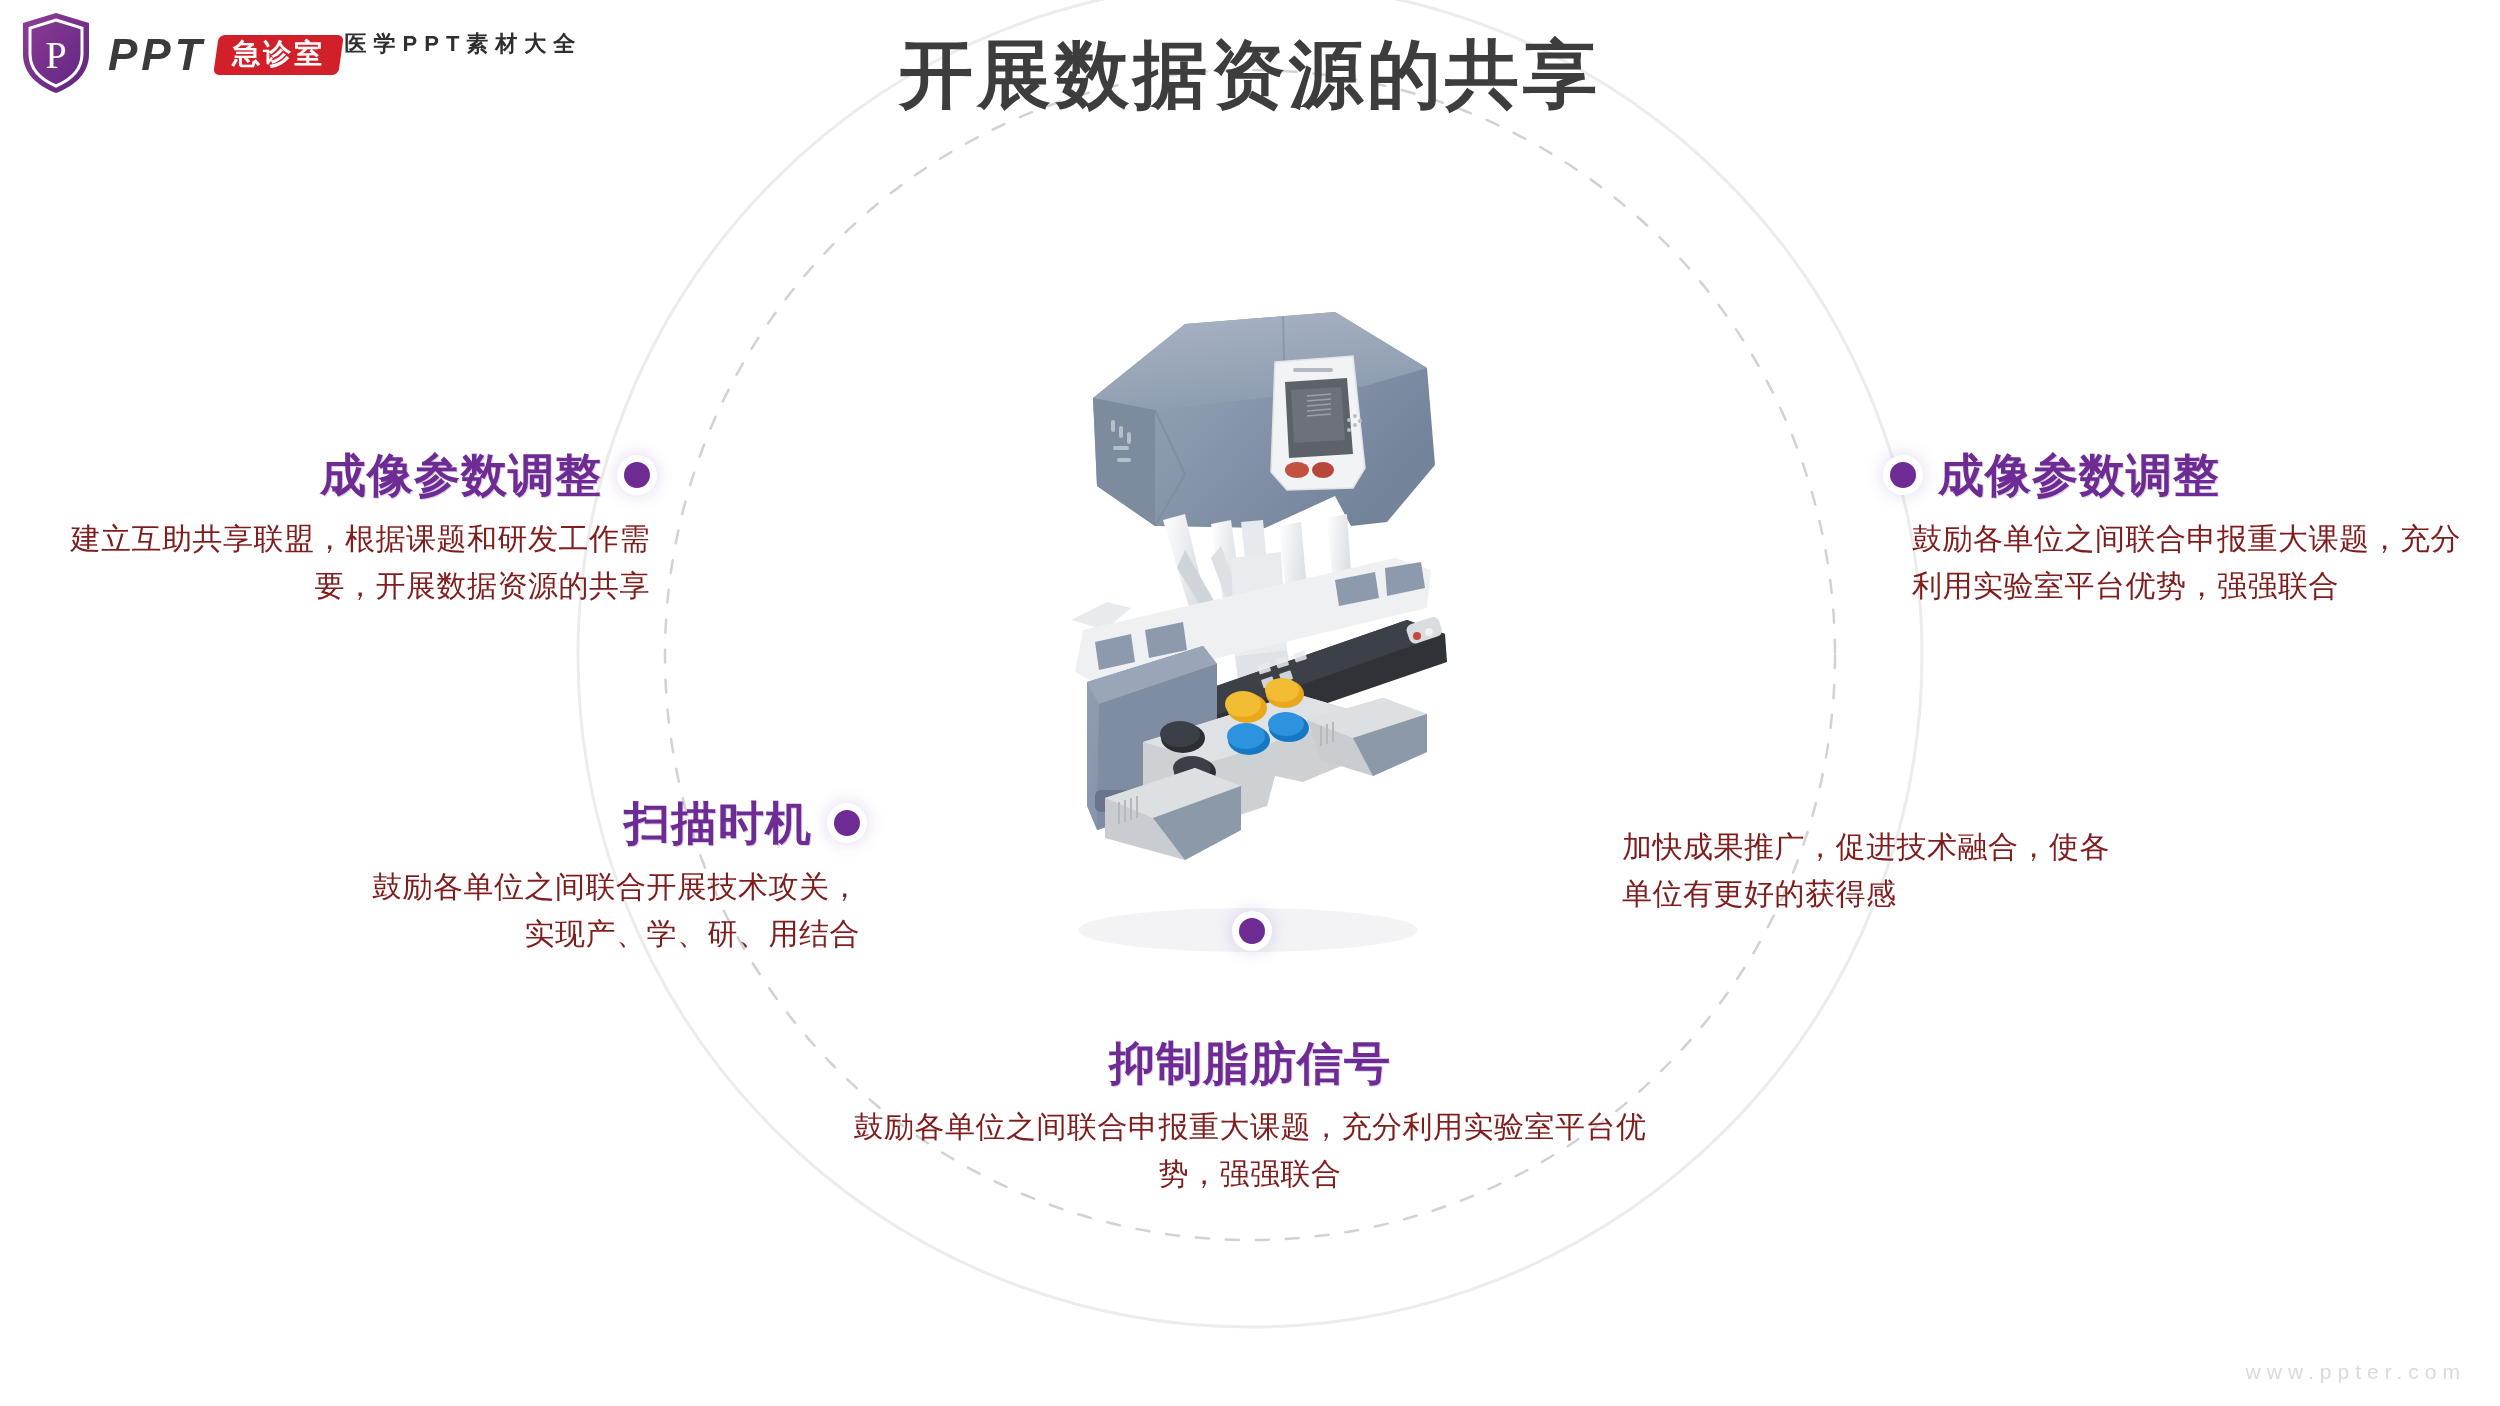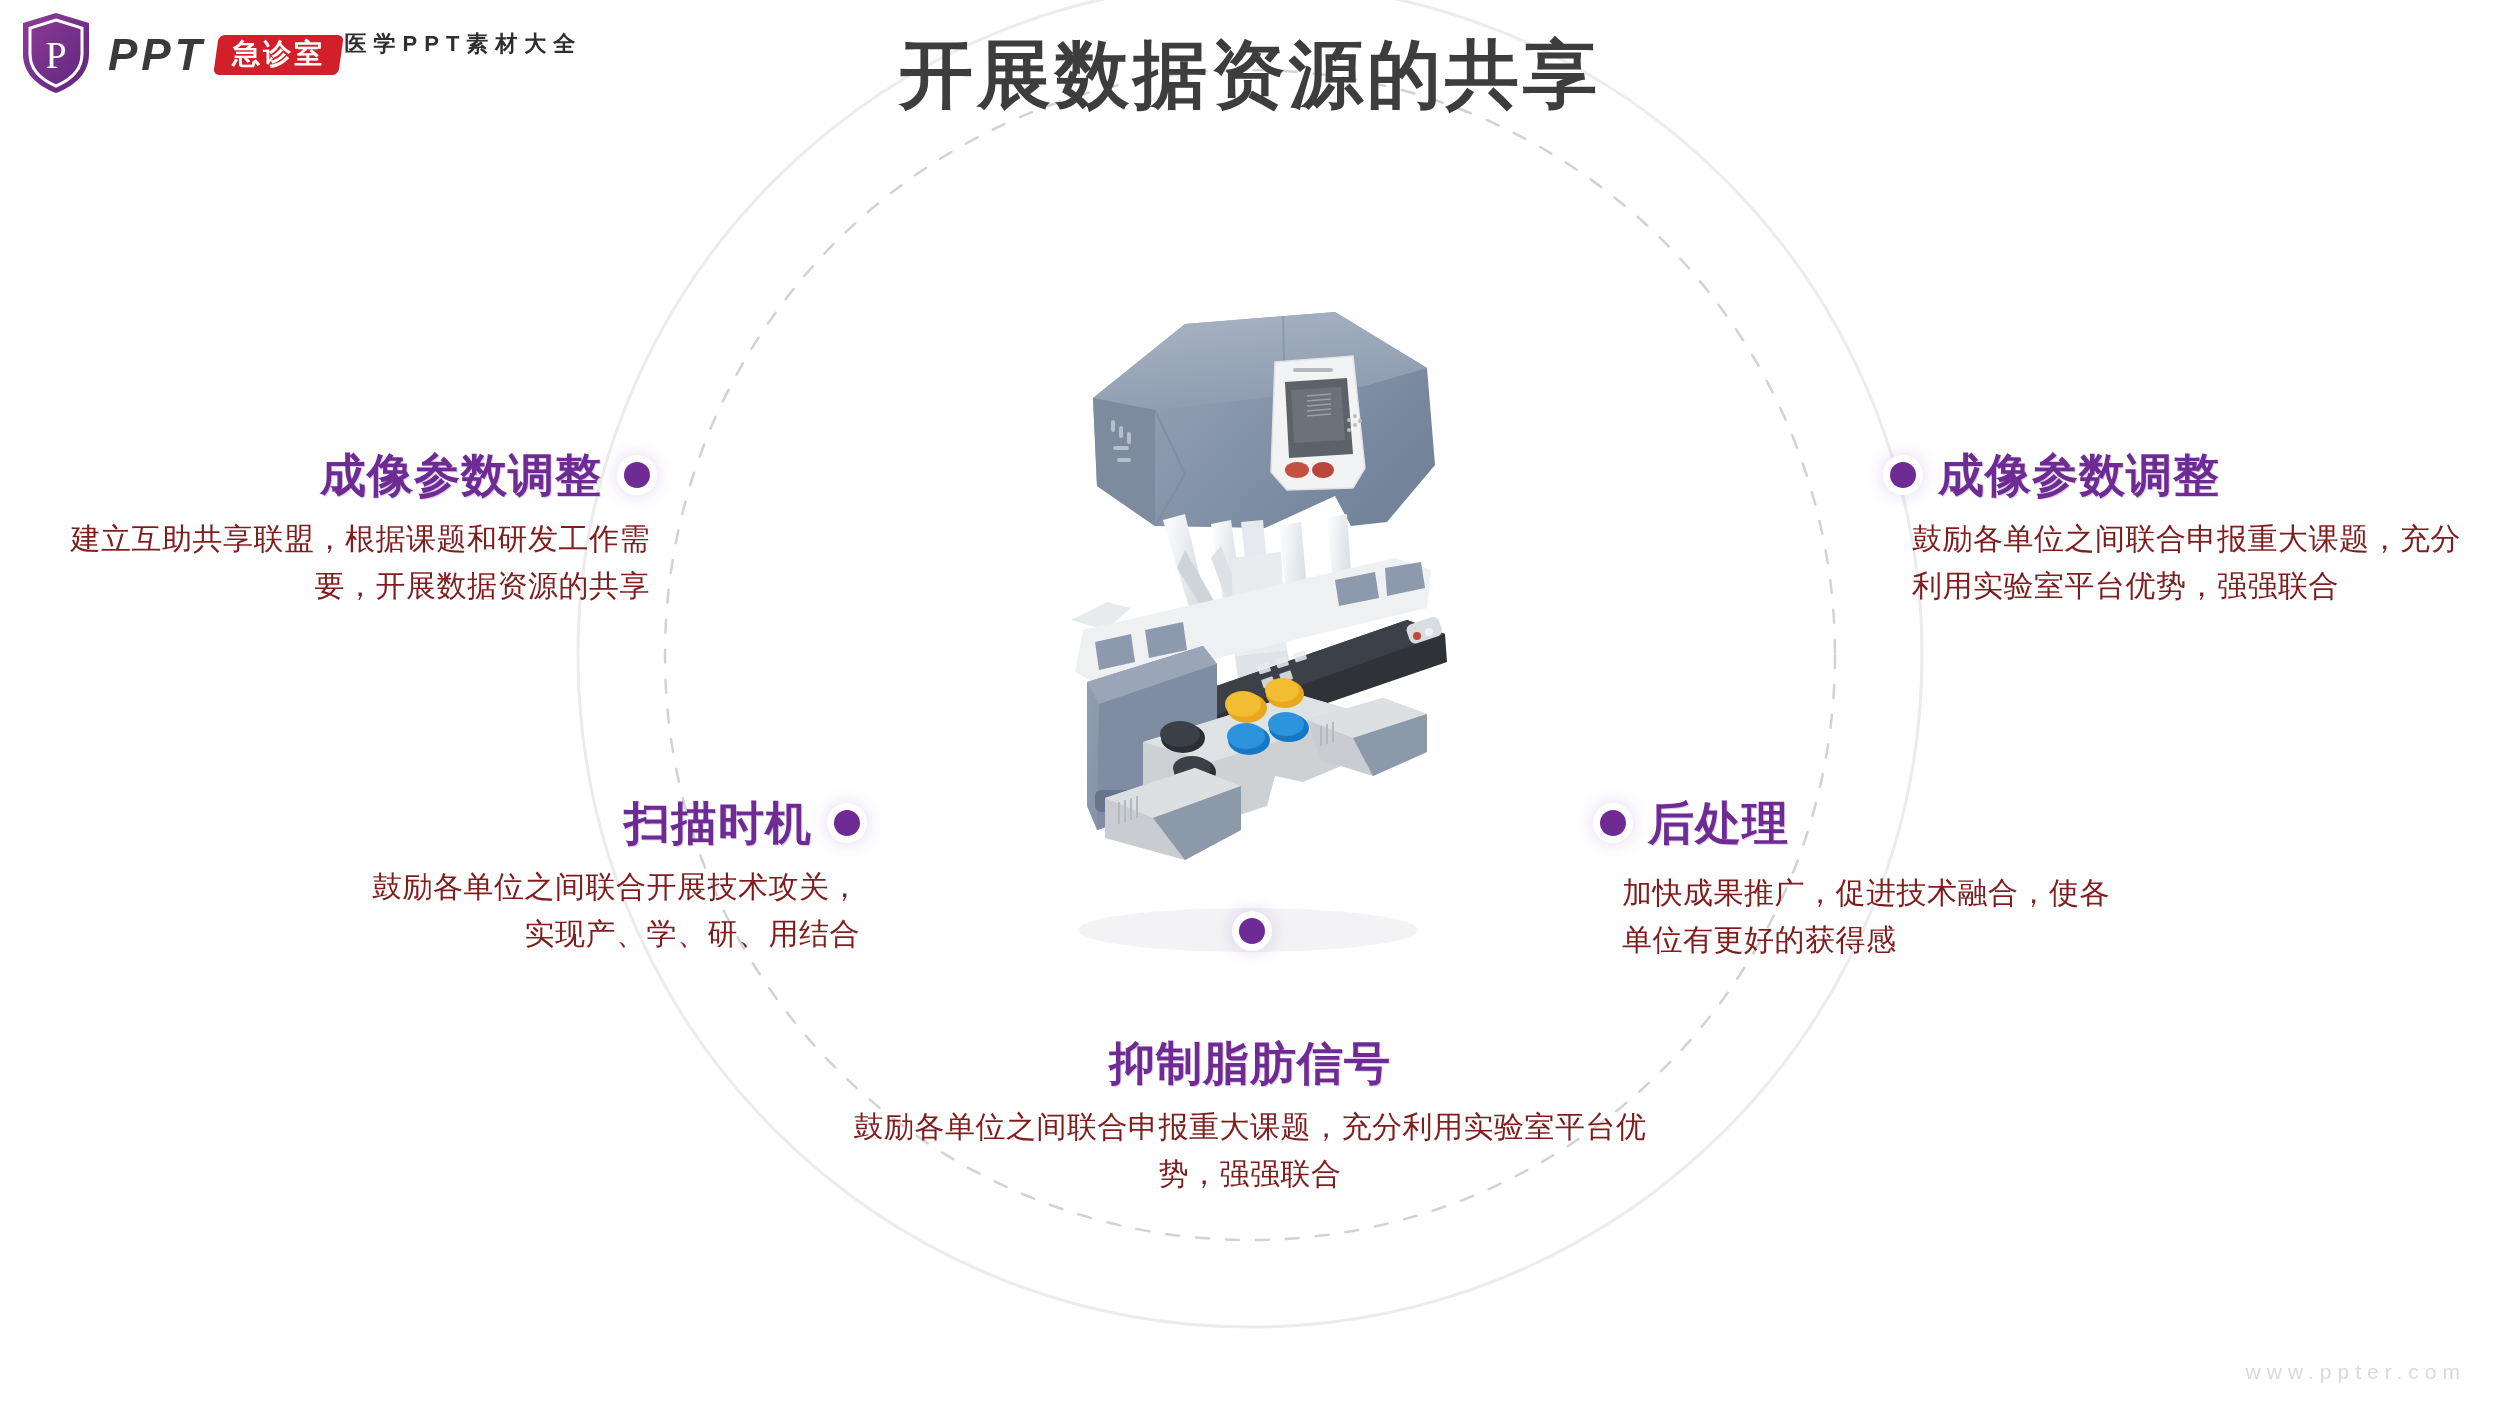--- a/index.html
+++ b/index.html
@@ -317,24 +317,20 @@
 
   <div class="block" id="blk-scan">
     <div class="head-row left">
       <div class="head">扫描时机</div>
       <div class="dot"></div>
     </div>
     <div class="body">鼓励各单位之间联合开展技术攻关，实现产、学、研、用结合</div>
   </div>
 
   <div class="block" id="blk-post">
-    <div class="head-row right">
-      <div class="dot"></div>
-      <div class="head">后处理</div>
-    </div>
     <div class="body">加快成果推广，促进技术融合，使各单位有更好的获得感</div>
   </div>
 
   <div class="node-dot dot" style="left:1239px;top:918px;"></div>
 
   <div class="block" id="blk-fat">
     <div class="head-row">
       <div class="head">抑制脂肪信号</div>
     </div>
     <div class="body">鼓励各单位之间联合申报重大课题，充分利用实验室平台优势，强强联合</div>

